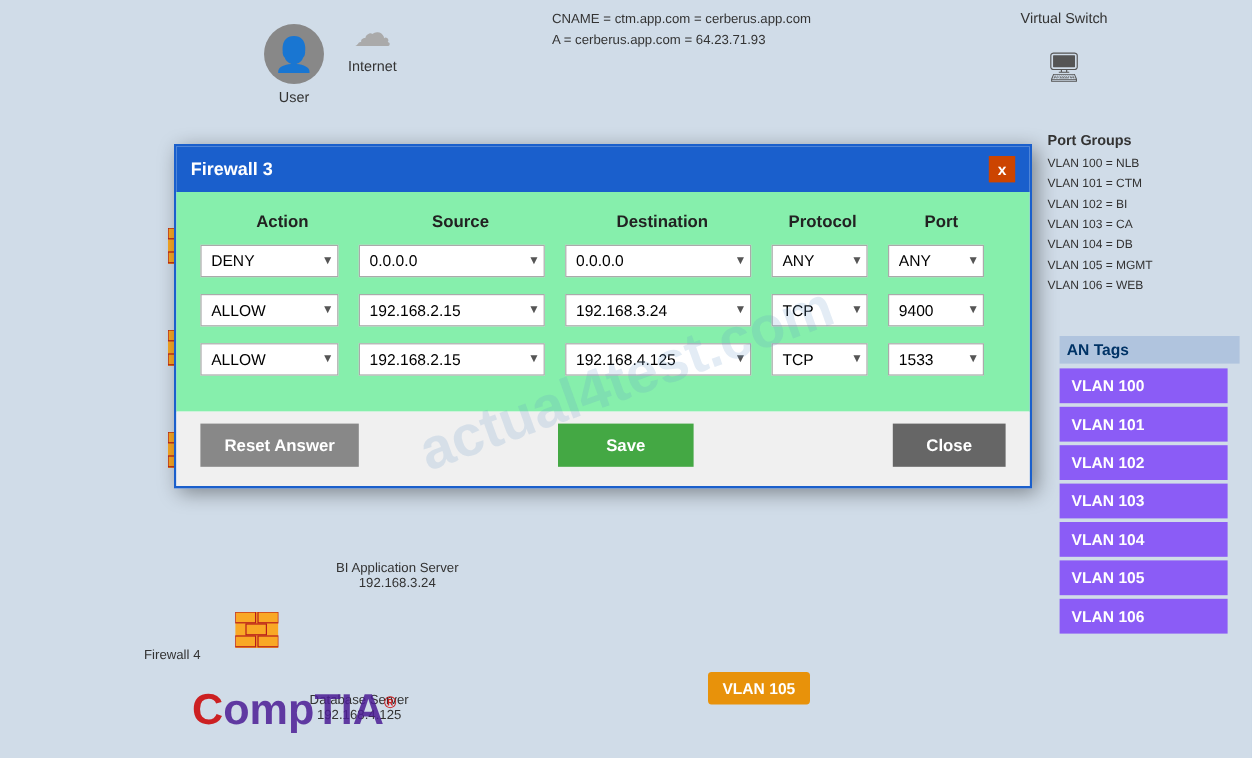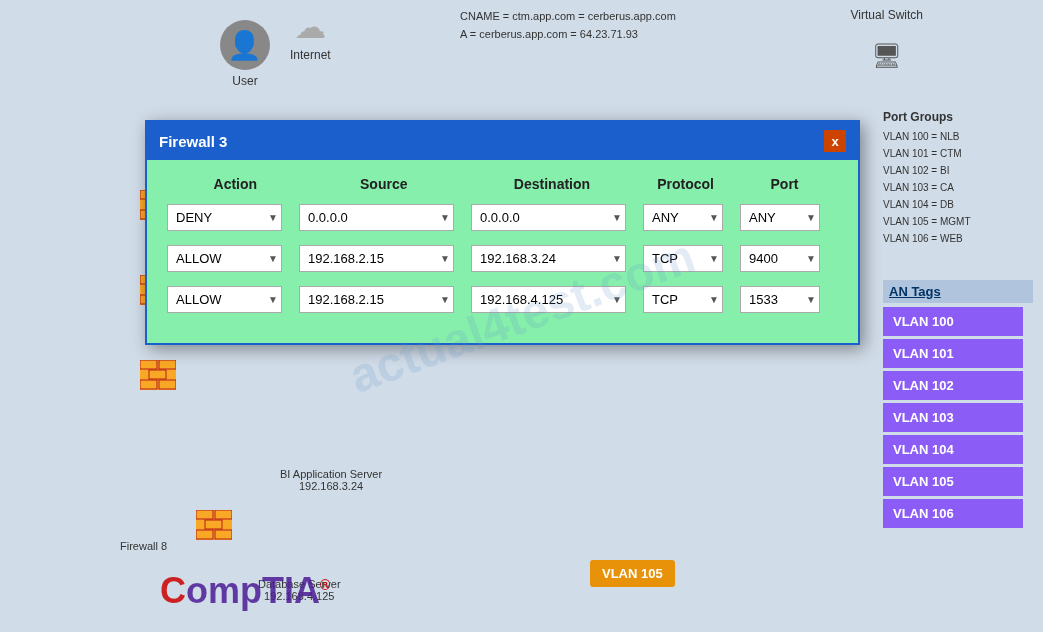--- a/index.html
+++ b/index.html
@@ -79,21 +79,21 @@
     .user-label {
       font-size: 12px;
       margin-top: 4px;
       color: #333;
     }
 
     
     .port-groups {
       position: absolute;
       top: 110px;
-      right: 10px;
+      right: 20px;
       width: 150px;
       background: transparent;
     }
     .port-groups-title {
       font-size: 12px;
       font-weight: bold;
       color: #333;
       margin-bottom: 4px;
     }
     .port-groups-list {
@@ -109,21 +109,20 @@
       right: 10px;
       width: 150px;
     }
     .vlan-tags-title {
       font-size: 13px;
       font-weight: bold;
       color: #003366;
       background: #b0c4de;
       padding: 4px 6px;
       margin-bottom: 4px;
-      text-decoration: underline;
     }
     .vlan-btn {
       display: block;
       width: 140px;
       padding: 7px 10px;
       background: #8b5cf6;
       color: white;
       font-weight: bold;
       font-size: 13px;
       border: none;
@@ -380,21 +379,21 @@
 <div class="label-1a">1A</div>
 <div class="label-2a">2A</div>
 <div class="label-3b">3B</div>
 
 <div class="server-label bi-app-server">
   BI Application Server<br>192.168.3.24
 </div>
 <div class="server-label db-server">
   Database Server<br>192.168.4.125
 </div>
-<div style="position:absolute; top:540px; left:120px; font-size:11px; color:#333;">Firewall 8</div>
+<div style="position:absolute; top:540px; left:120px; font-size:11px; color:#333;">Firewall 4</div>
 
 <div class="vlan105-badge">
   <span>VLAN 105</span>
 </div>
 
 <div style="position:absolute; bottom:20px; left:160px; display:flex; align-items:center; gap:4px;">
   <div style="font-size:36px; font-weight:bold; color:#cc0000; opacity:0.85;">
     <span>C</span><span style="color:#4c1d95">ompTIA</span><sup style="font-size:14px;">®</sup>
   </div>
 </div>
@@ -562,14 +561,19 @@
           <select class="sel-port">
             <option>ANY</option>
             <option>9400</option>
             <option selected="">1533</option>
           </select>
           <span class="select-arrow">▼</span>
         </div>
       </div>
     </div>
 
+    <div class="modal-footer">
+      <button class="btn-reset">Reset Answer</button>
+      <button class="btn-save">Save</button>
+      <button class="btn-close">Close</button>
+    </div>
   </div>
 </div>
 
 </body></html>

